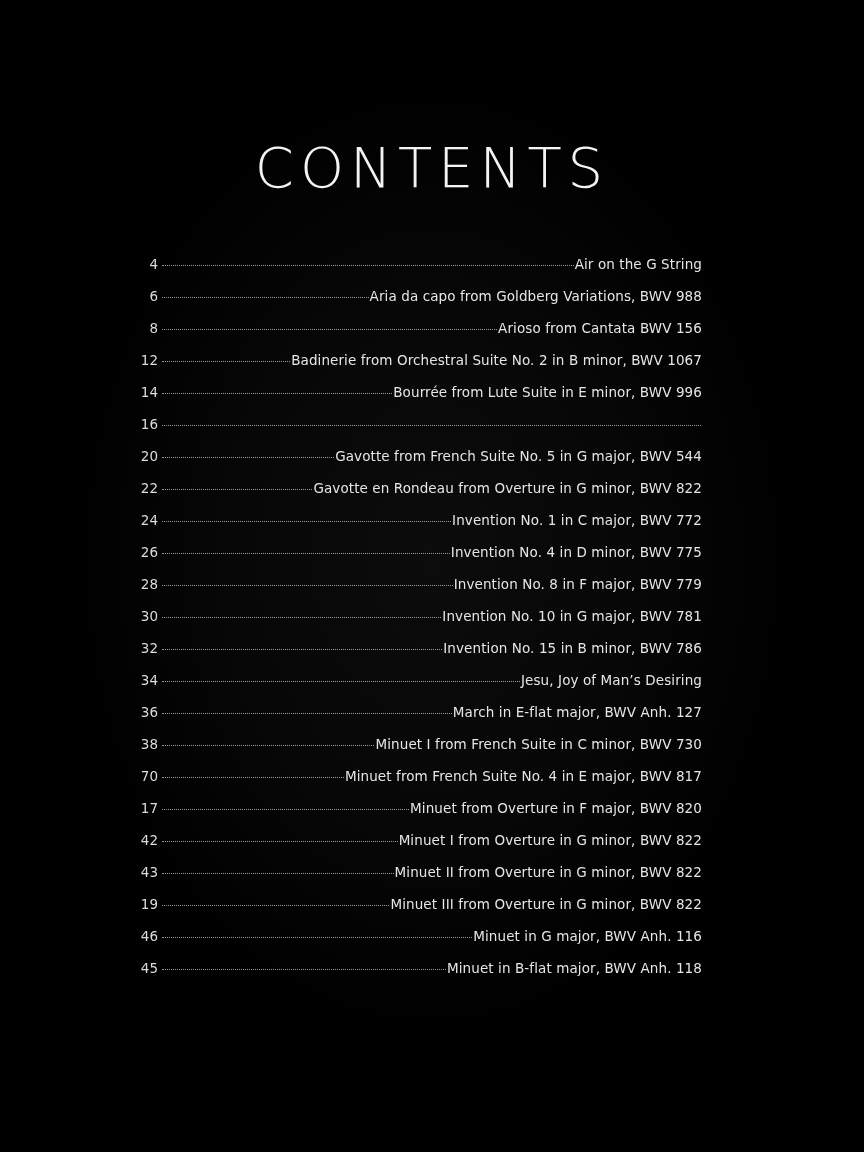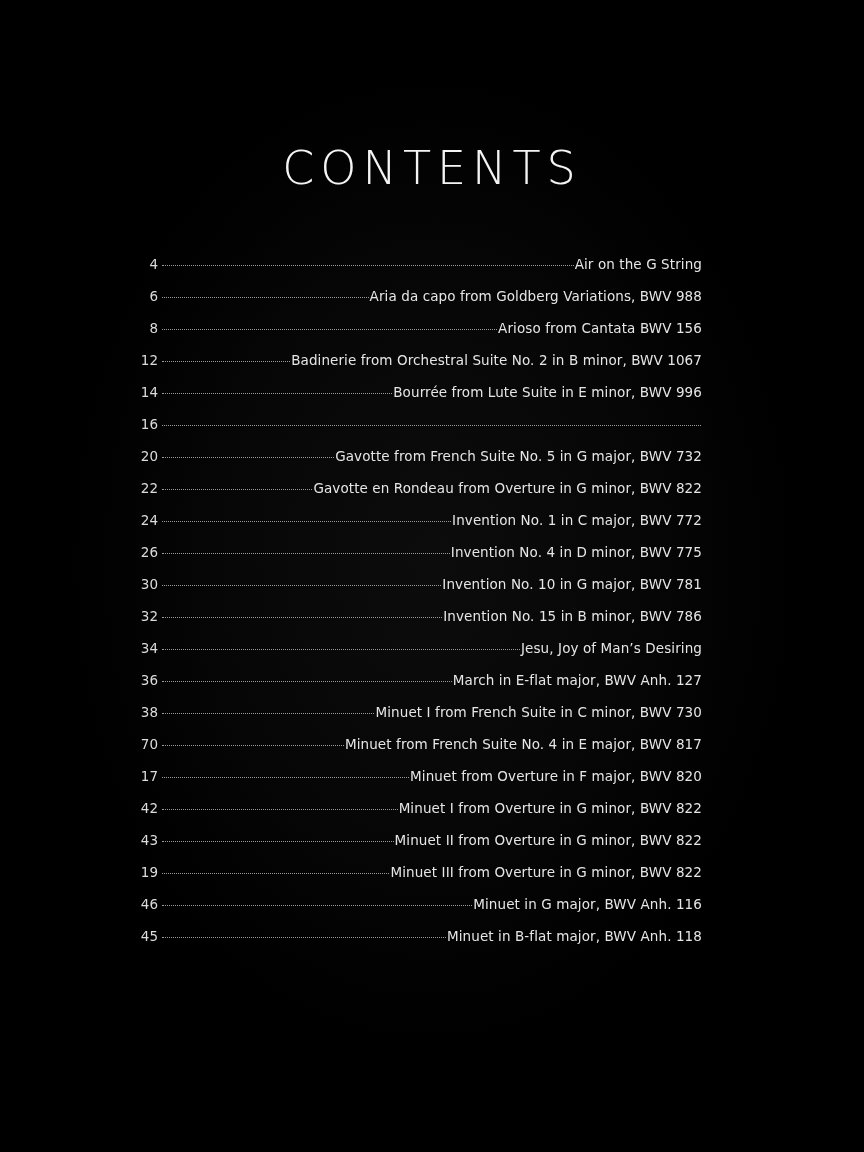--- a/index.html
+++ b/index.html
@@ -21,21 +21,21 @@
       background: radial-gradient(ellipse 360px 480px at 432px 560px, #0c0c0c 0%, #070707 55%, #000000 100%);
     }
     .title {
       position: absolute;
       top: 140px;
       left: 0;
       width: 864px;
       text-align: center;
       font-family: "DejaVu Sans", "Liberation Sans", sans-serif;
       font-weight: 200;
-      font-size: 46px;
+      font-size: 56px;
       letter-spacing: 6px;
       color: #f4f4f4;
       line-height: 56px;
     }
     .toc {
       position: absolute;
       top: 256px;
       left: 138px;
       width: 564px;
     }
@@ -98,36 +98,41 @@
         <span class="toc-leader"></span>
         <span class="toc-title">Bourrée from Lute Suite in E minor, BWV 996</span>
       </div>
     <div class="toc-row">
         <span class="toc-page">16</span>
         <span class="toc-leader"></span>
       </div>
     <div class="toc-row">
         <span class="toc-page">20</span>
         <span class="toc-leader"></span>
-        <span class="toc-title">Gavotte from French Suite No. 5 in G major, BWV 732</span>
+        <span class="toc-title">Gavotte from French Suite No. 5 in G major, BWV 544</span>
       </div>
     <div class="toc-row">
         <span class="toc-page">22</span>
         <span class="toc-leader"></span>
         <span class="toc-title">Gavotte en Rondeau from Overture in G minor, BWV 822</span>
       </div>
     <div class="toc-row">
         <span class="toc-page">24</span>
         <span class="toc-leader"></span>
         <span class="toc-title">Invention No. 1 in C major, BWV 772</span>
       </div>
     <div class="toc-row">
         <span class="toc-page">26</span>
         <span class="toc-leader"></span>
         <span class="toc-title">Invention No. 4 in D minor, BWV 775</span>
+      </div>
+    <div class="toc-row">
+        <span class="toc-page">28</span>
+        <span class="toc-leader"></span>
+        <span class="toc-title">Invention No. 8 in F major, BWV 779</span>
       </div>
     <div class="toc-row">
         <span class="toc-page">30</span>
         <span class="toc-leader"></span>
         <span class="toc-title">Invention No. 10 in G major, BWV 781</span>
       </div>
     <div class="toc-row">
         <span class="toc-page">32</span>
         <span class="toc-leader"></span>
         <span class="toc-title">Invention No. 15 in B minor, BWV 786</span>

